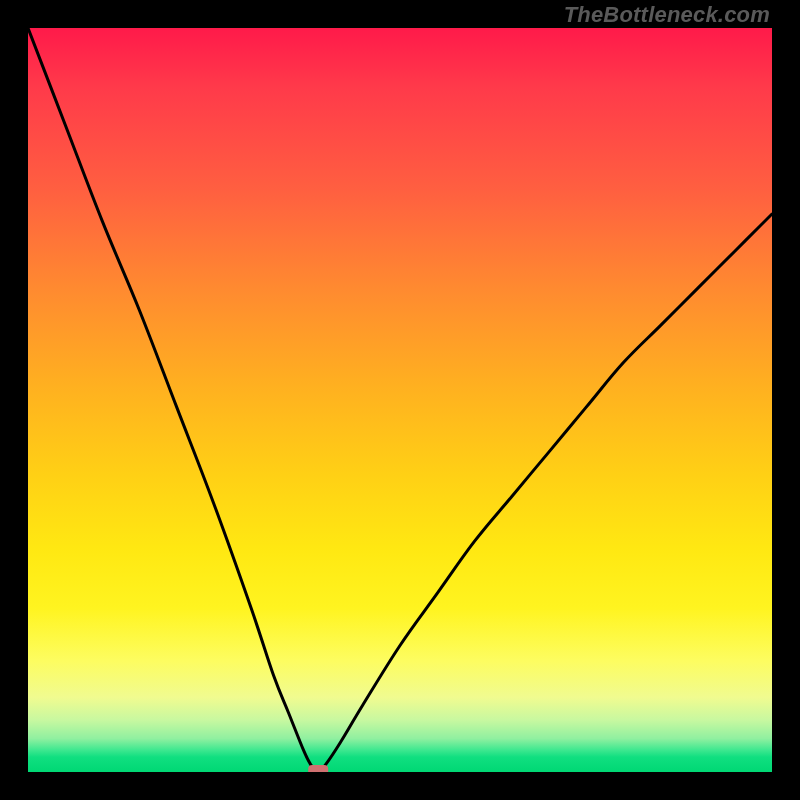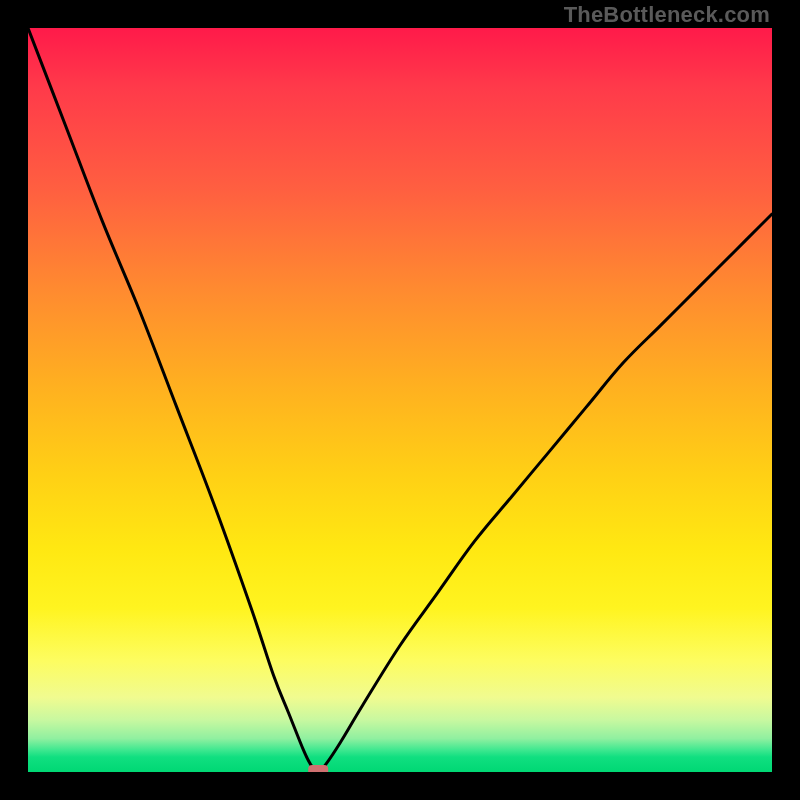--- a/index.html
+++ b/index.html
@@ -11,20 +11,21 @@
     position: relative;
     overflow: hidden;
   }
   .frame {
     position: absolute;
     top: 0;
     left: 0;
     width: 800px;
     height: 800px;
     background: #000;
+    font-style: italic;
   }
   .plot-area {
     position: absolute;
     top: 28px;
     left: 28px;
     width: 744px;
     height: 744px;
     overflow: hidden;
   }
   .gradient-bg {

